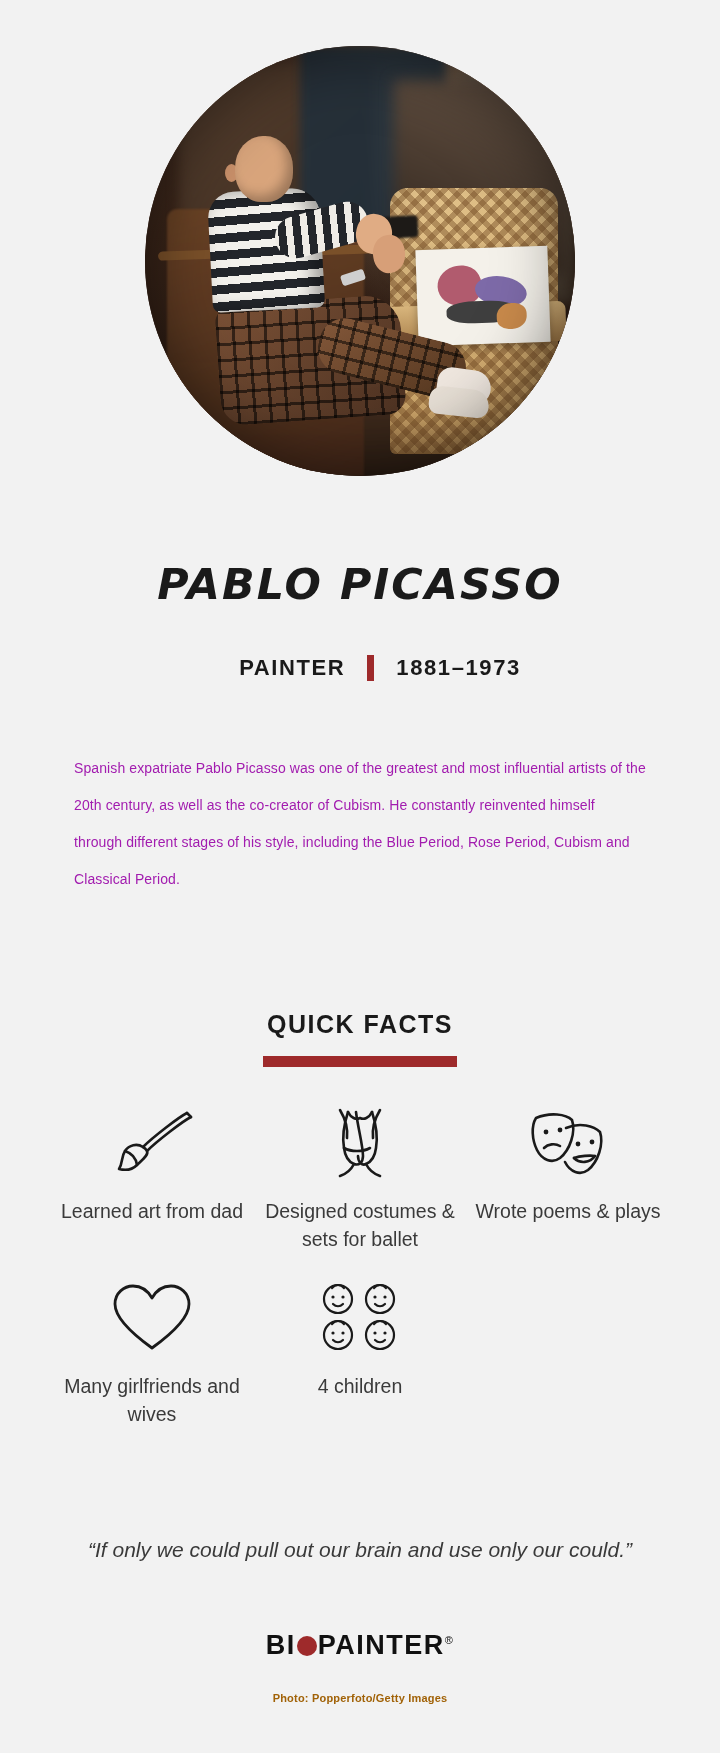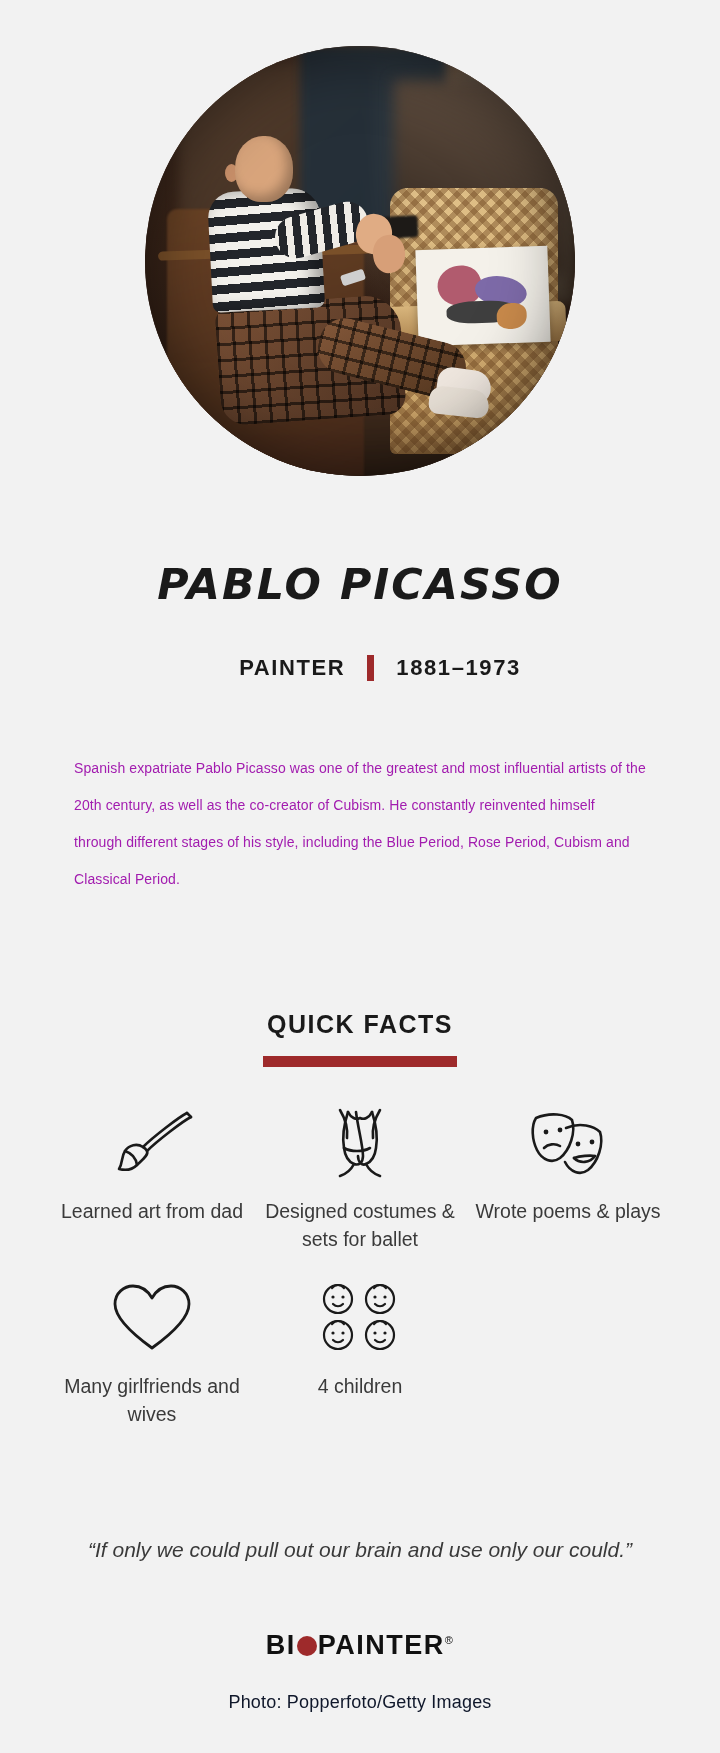--- a/index.html
+++ b/index.html
@@ -435,23 +435,24 @@
     font-size: 11px;
     vertical-align: super;
     font-weight: 400;
   }
   .credit {
     position: absolute;
     top: 1692px;
     left: 0;
     width: 100%;
     text-align: center;
-    font-size: 18px;
-    color: #0f172a;
+    font-size: 11px;
+    color: #a16207;
     letter-spacing: .2px;
+    font-weight: bold;
   }
 </style>
 </head>
 <body>
 
 <div class="page">
 
   <div class="portrait-wrap">
     <div class="photo">
       <div class="bg-blob-a"></div>

